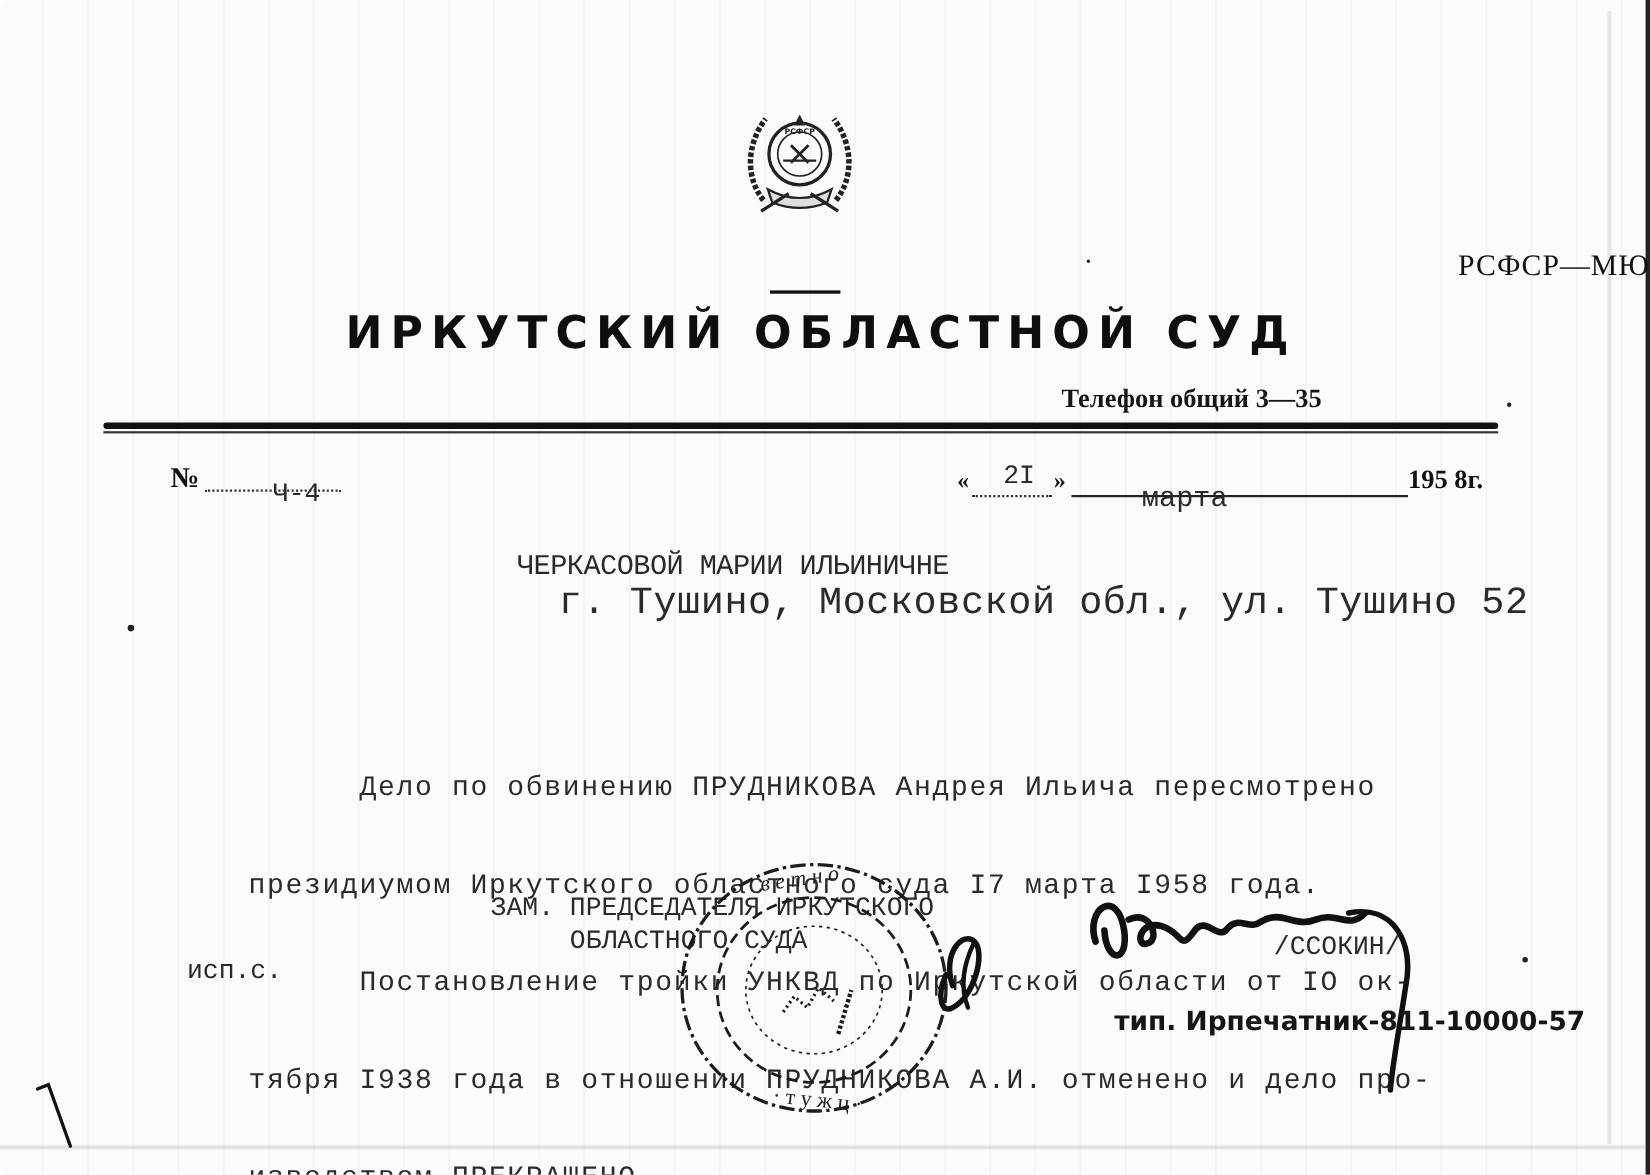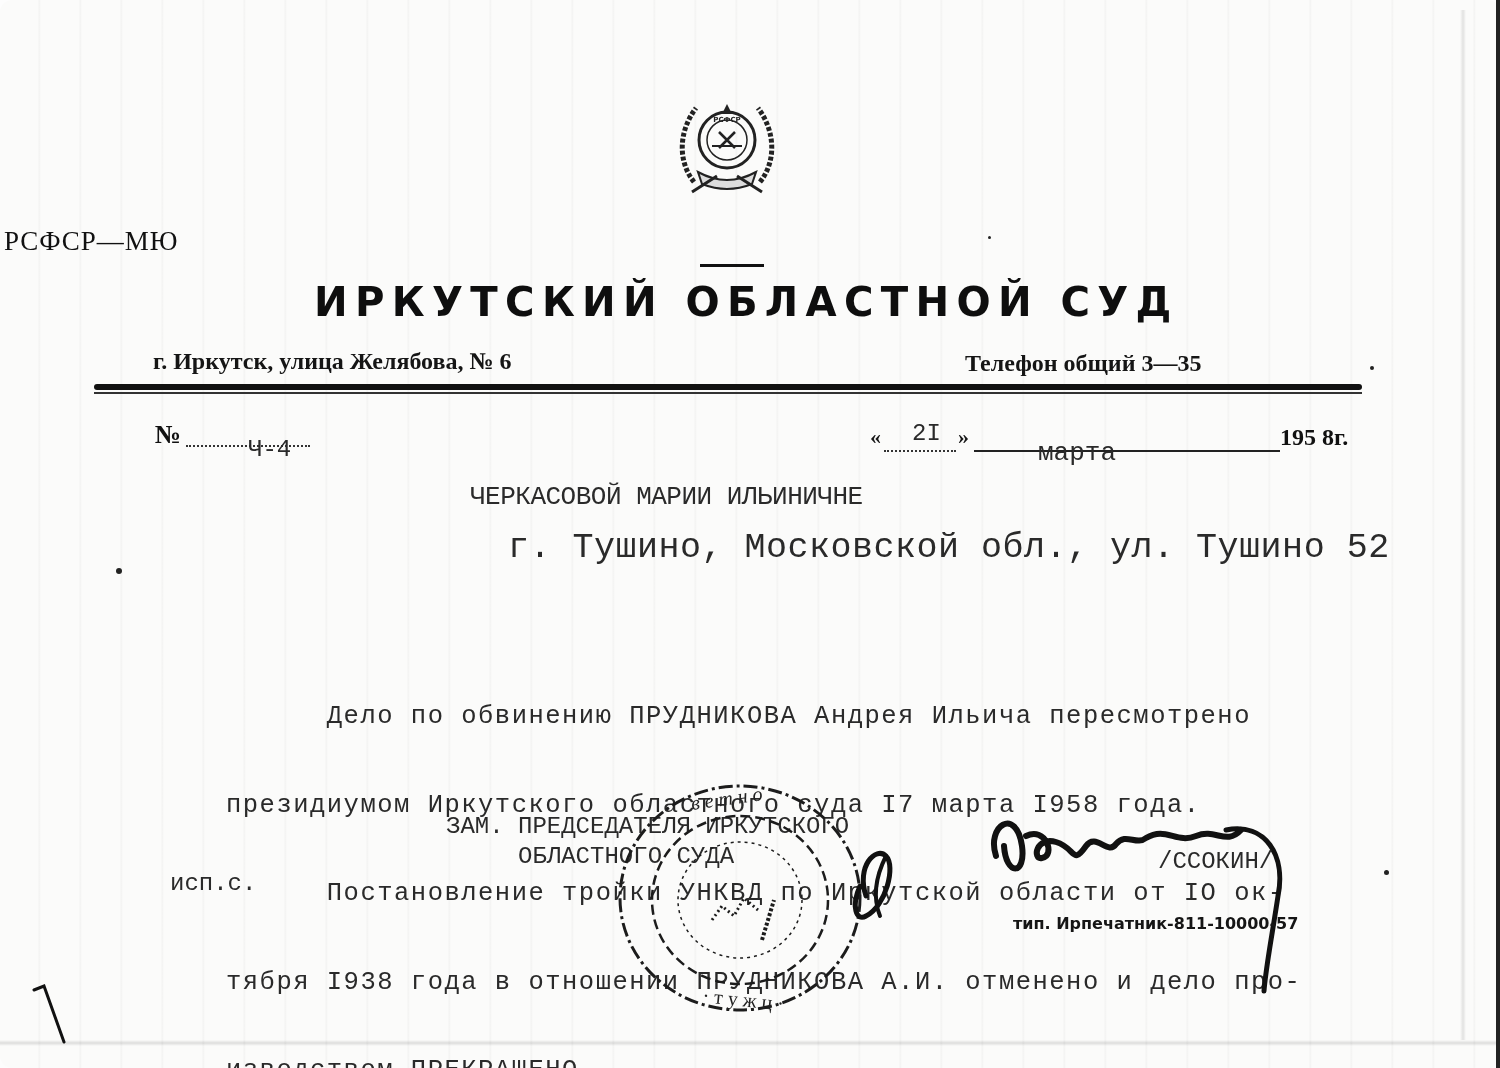--- a/index.html
+++ b/index.html
@@ -25,23 +25,23 @@
     background: linear-gradient(90deg, rgba(0,0,0,0), rgba(0,0,0,0.10), rgba(0,0,0,0));
   }
   .bottom-crease {
     position: absolute; left: 0; top: 1040px; width: 1500px; height: 6px;
     background: linear-gradient(180deg, rgba(0,0,0,0), rgba(0,0,0,0.12), rgba(0,0,0,0));
   }
   .emblem {
     position: absolute; left: 672px; top: 92px; width: 110px; height: 108px;
   }
   .ministry {
-    position: absolute; left: 0; width: 1500px; top: 226px; text-align: left;
+    position: absolute; left: 0; width: 1500px; top: 226px; text-align: right;
     font-size: 27px; letter-spacing: 1px; color: #111;
-    padding-left: 4px; box-sizing: border-box;
+    padding-left: 16px; box-sizing: border-box;
   }
   .ministry-underline {
     position: absolute; left: 700px; top: 264px; width: 64px; height: 3px; background: #111;
   }
   .court-title {
     position: absolute; left: 314px; top: 278px; width: 840px;
     font-family: "DejaVu Sans", sans-serif; font-weight: bold;
     font-size: 41px; letter-spacing: 7.5px; color: #0e0e0e; white-space: nowrap;
     transform: scaleX(0.98); transform-origin: left;
   }
@@ -73,21 +73,21 @@
   }
   .date-row { position: absolute; top: 424px; left: 870px; width: 500px; height: 36px; }
   .date-q1 { position: absolute; left: 0; top: 0; font-size: 22px; font-weight: bold; }
   .date-day { position: absolute; left: 42px; top: -4px; font-size: 24px; }
   .date-dayline { position: absolute; left: 14px; top: 26px; width: 72px; border-bottom: 2px dotted #333; }
   .date-q2 { position: absolute; left: 88px; top: 0; font-size: 22px; font-weight: bold; }
   .date-month { position: absolute; left: 168px; top: -2px; font-size: 26px; margin-top: 16px; }
   .date-monthline { position: absolute; left: 104px; top: 26px; width: 306px; border-bottom: 2px solid #222; }
   .date-year { position: absolute; left: 410px; top: 0; font-size: 24px; font-weight: bold; color: #111; white-space: nowrap; }
   .recipient-name {
-    position: absolute; left: 470px; top: 482px; font-size: 26px; letter-spacing: -0.5px; white-space: nowrap;
+    position: absolute; left: 470px; top: 500px; font-size: 26px; letter-spacing: -0.5px; white-space: nowrap;
   }
   .recipient-addr {
     position: absolute; left: 508px; top: 528px; font-size: 35px; letter-spacing: 0.5px; white-space: nowrap;
   }
   .doc-type {
     position: absolute; left: 540px; top: 596px; font-size: 27px; letter-spacing: 17px; white-space: nowrap;
   }
   .body-text {
     position: absolute; left: 226px; top: 643px; width: 1180px;
     font-size: 25.5px; line-height: 29.5px; letter-spacing: 1.5px; white-space: pre;
@@ -96,21 +96,21 @@
     position: absolute; left: 446px; top: 812px; font-size: 24px; line-height: 30px; white-space: pre;
   }
   .signer-name {
     position: absolute; left: 1158px; top: 848px; font-size: 24px; white-space: nowrap;
   }
   .executor {
     position: absolute; left: 170px; top: 870px; font-size: 24px; text-align: right;
   }
   .printer {
     position: absolute; left: 1013px; top: 914px; font-family: "DejaVu Sans", sans-serif;
-    font-size: 16px; font-weight: bold; color: #151515; white-space: nowrap;
+    font-size: 24px; font-weight: bold; color: #151515; white-space: nowrap;
   }
   .stamp { position: absolute; left: 612px; top: 770px; width: 260px; height: 250px; }
   .signature { position: absolute; left: 846px; top: 786px; width: 470px; height: 210px; }
   .margin-mark { position: absolute; left: 30px; top: 980px; width: 60px; height: 70px; }
   .dot { position: absolute; width: 6px; height: 6px; background: #222; border-radius: 50%; }
 </style>
 </head>
 <body>
 
 <div class="paper">
@@ -130,21 +130,20 @@
       <path d="M20 100 L45 84 M90 100 L65 84" stroke-width="3"></path>
     </g>
     <text x="55" y="30" text-anchor="middle" font-size="7" font-family="DejaVu Sans, sans-serif" font-weight="bold" fill="#222">РСФСР</text>
     <path d="M50 22 L55 12 L60 22" fill="#222"></path>
   </svg>
 
   <div class="ministry">РСФСР—МЮ</div>
   <div class="ministry-underline"></div>
   <div class="court-title">ИРКУТСКИЙ ОБЛАСТНОЙ СУД</div>
 
-  <div class="address">г. Иркутск, улица Желябова, № 6</div>
   <div class="phone">Телефон общий 3—35</div>
   <div class="rule-thick"></div>
   <div class="rule-thin"></div>
 
   <div class="num-label">№</div>
   <div class="num-line"></div>
   <div class="num-value typed">Ч-4</div>
 
   <div class="date-row">
     <span class="date-q1">«</span>

